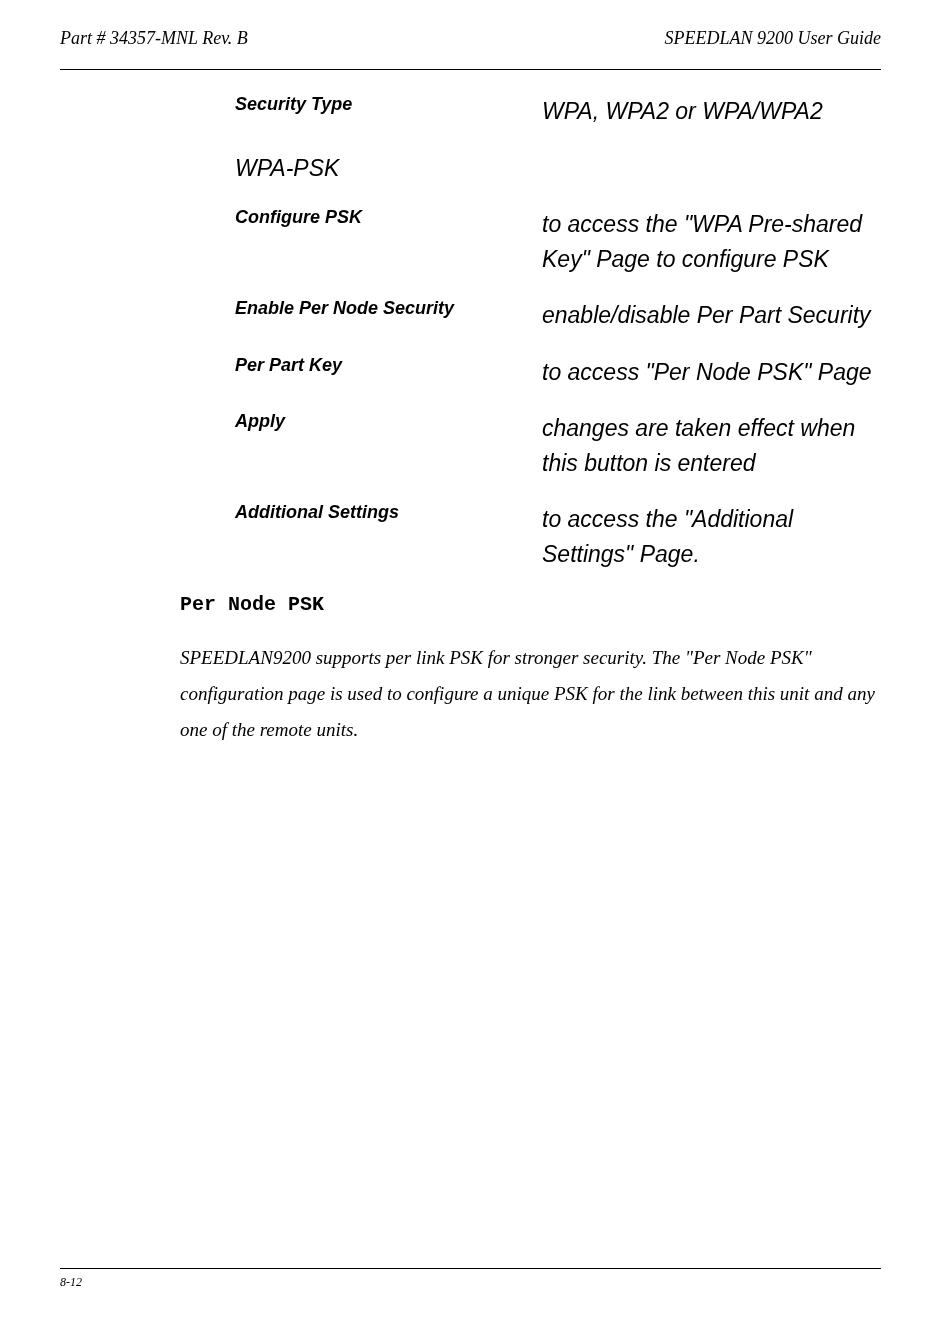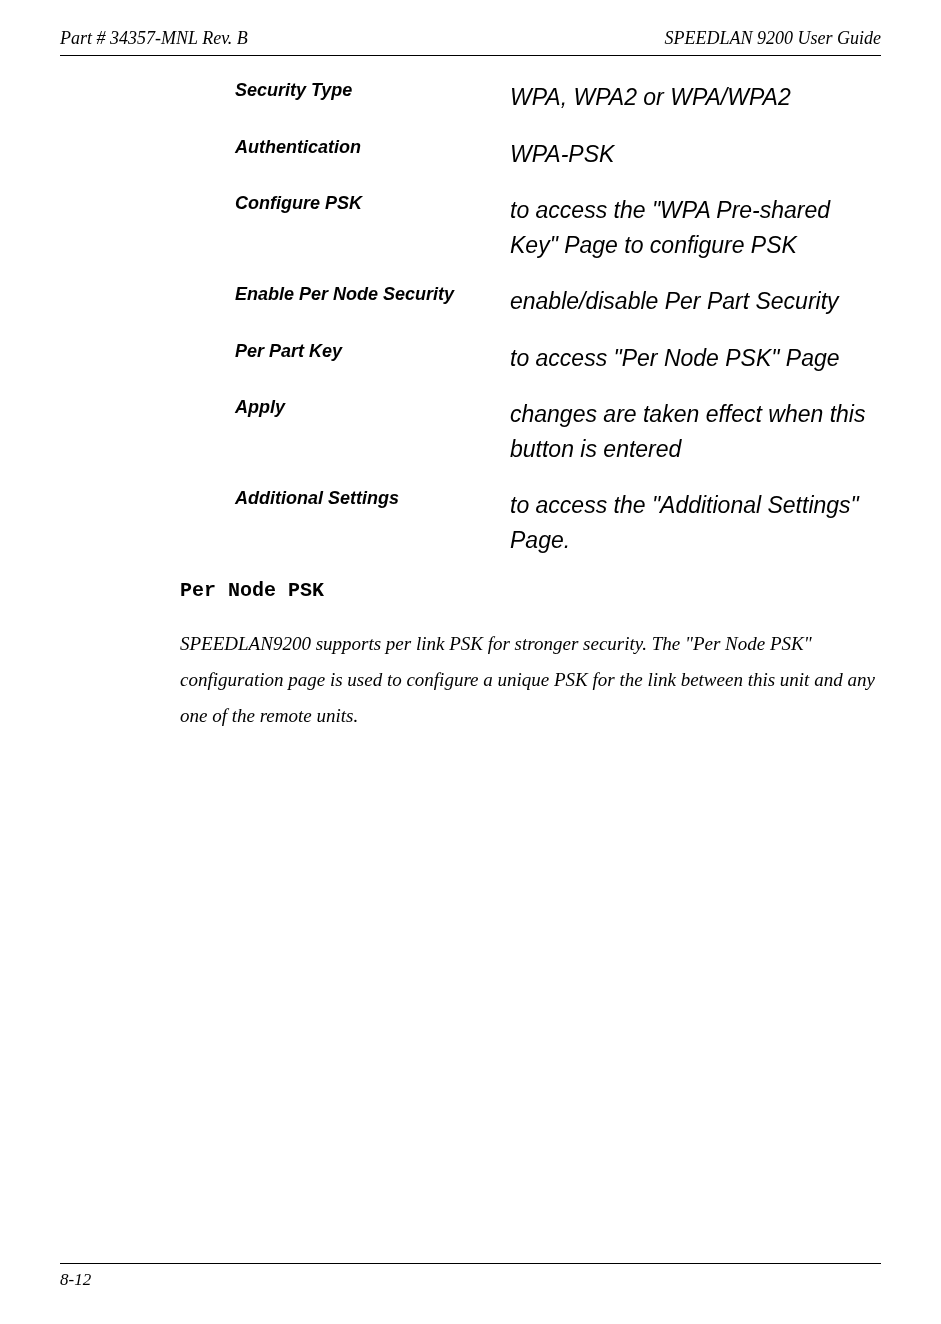--- a/index.html
+++ b/index.html
@@ -15,35 +15,36 @@
       color: #000000;
       position: relative;
       padding: 28px 60px 40px 60px;
     }
     .top-header {
       display: flex;
       justify-content: space-between;
       align-items: flex-end;
       font-style: italic;
       font-size: 18px;
-      margin-bottom: 6px;
+      margin-bottom: 20px;
     }
     .top-rule {
       border: none;
       border-top: 1.5px solid #000;
       margin-bottom: 24px;
     }
     .content {
       padding-left: 175px;
       padding-right: 0;
     }
     .def-row {
       display: flex;
       margin-bottom: 22px;
       align-items: flex-start;
+      gap: 32px;
     }
     .def-term {
       font-family: Arial, Helvetica, sans-serif;
       font-weight: bold;
       font-style: italic;
       font-size: 18px;
       width: 275px;
       flex-shrink: 0;
     }
     .def-desc {
@@ -74,41 +75,40 @@
       left: 60px;
       right: 60px;
     }
     .bottom-rule {
       border: none;
       border-top: 1.5px solid #000;
       margin-bottom: 6px;
     }
     .page-num {
       font-style: italic;
-      font-size: 17px;
+      font-size: 12px;
     }
   </style>
 </head>
 <body>
 
 <div class="top-header">
   <span>Part # 34357-MNL Rev. B</span>
   <span>SPEEDLAN 9200 User Guide</span>
 </div>
 <hr class="top-rule">
 
 <div class="content">
 
   <div class="def-row">
     <div class="def-term">Security Type</div>
     <div class="def-desc">WPA, WPA2 or WPA/WPA2</div>
   </div>
 
   <div class="def-row">
-    <div class="def-term">Authentication</div>
     <div class="def-desc">WPA-PSK</div>
   </div>
 
   <div class="def-row">
     <div class="def-term">Configure PSK</div>
     <div class="def-desc">to access the "WPA Pre-shared Key" Page to configure PSK</div>
   </div>
 
   <div class="def-row">
     <div class="def-term">Enable Per Node Security</div>

